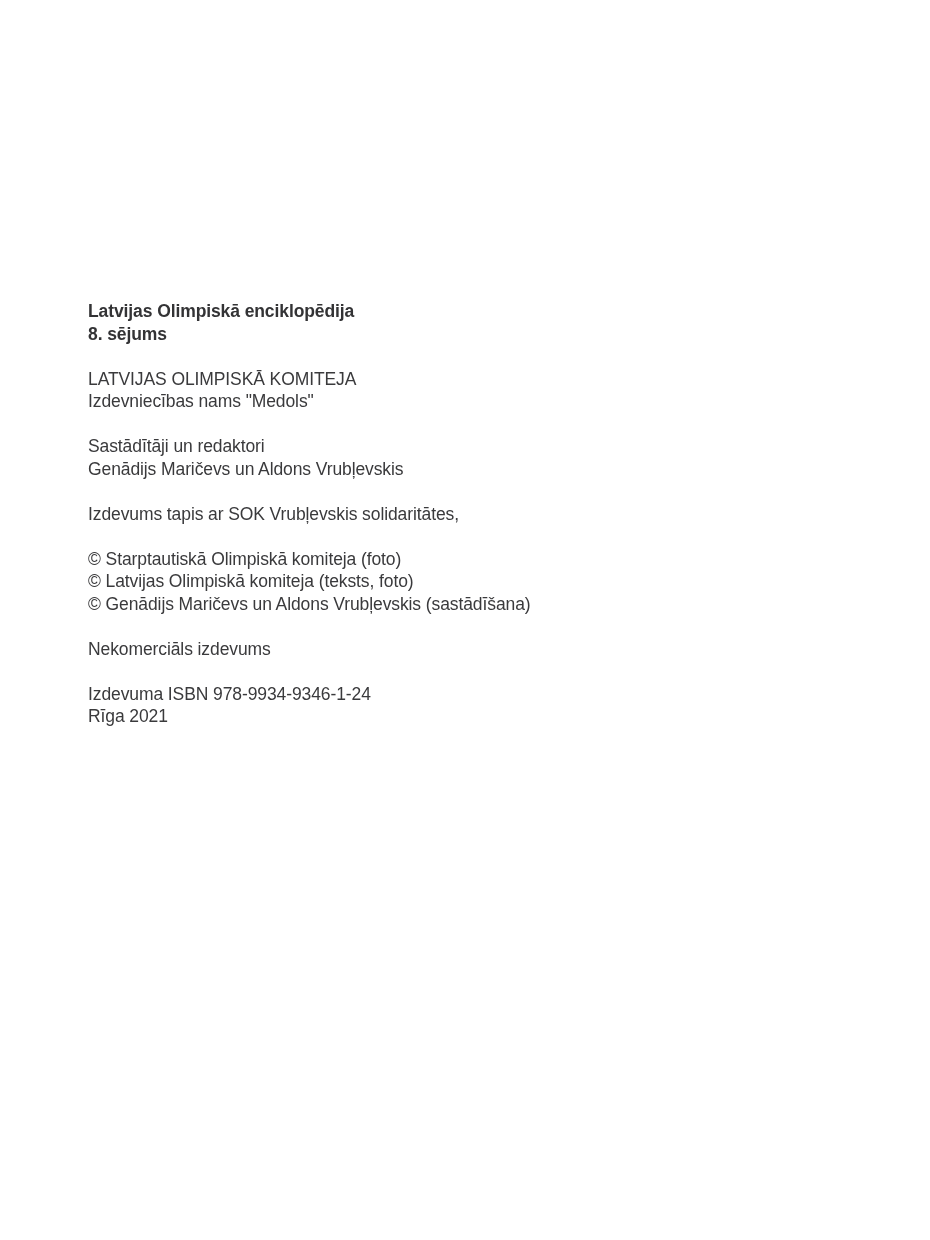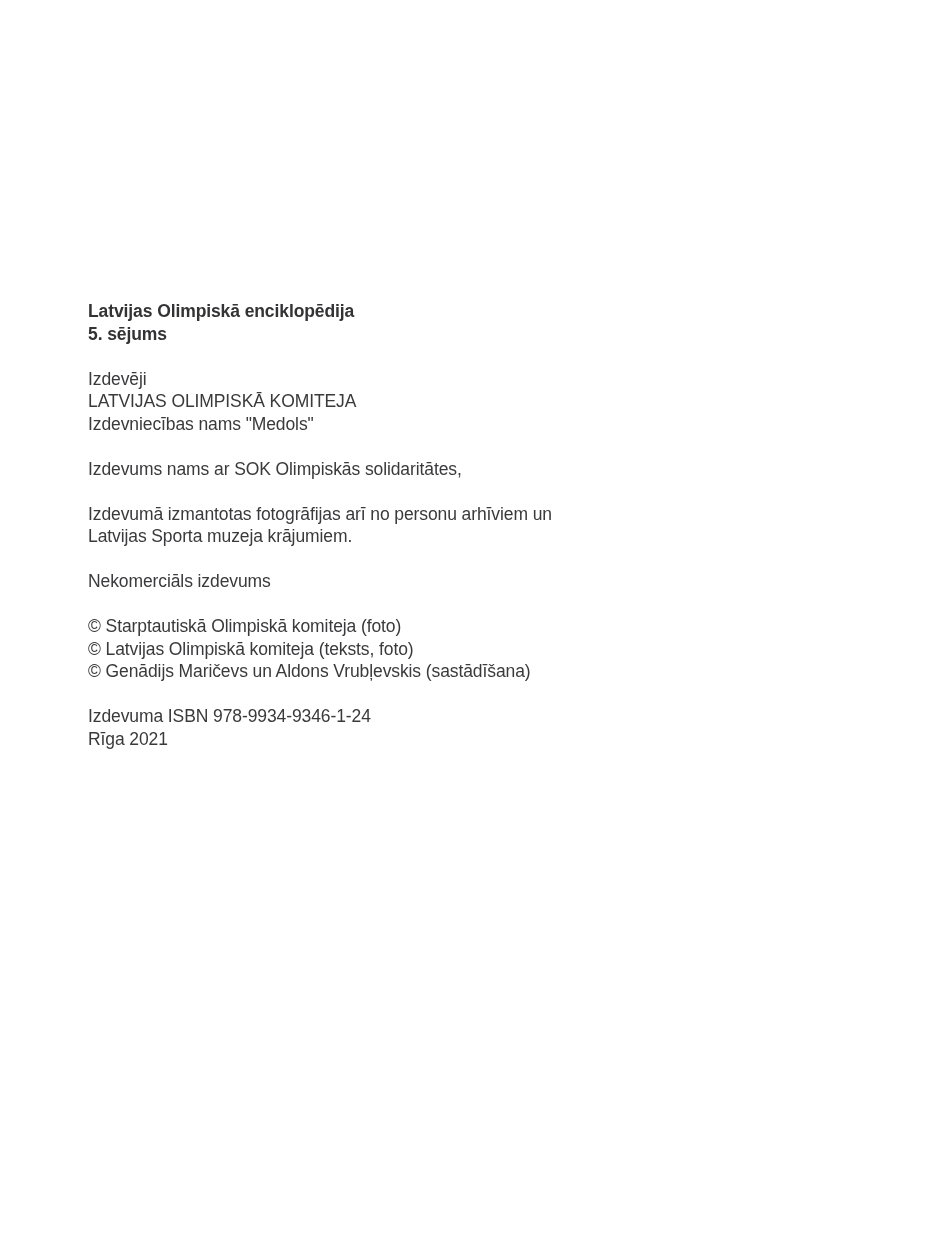--- a/index.html
+++ b/index.html
@@ -33,48 +33,47 @@
     color: #333335;
   }
 </style>
 </head>
 <body>
 
 <div class="page">
 
   <div class="block title-block">
     <div class="line">Latvijas Olimpiskā enciklopēdija</div>
-    <div class="line">5. sējums</div>
+    <div class="line">8. sējums</div>
   </div>
 
   <div class="block">
-    <div class="line">Izdevēji</div>
     <div class="line">LATVIJAS OLIMPISKĀ KOMITEJA</div>
     <div class="line">Izdevniecības nams "Medols"</div>
   </div>
 
+  <div class="block">
+    <div class="line">Sastādītāji un redaktori</div>
+    <div class="line">Genādijs Maričevs un Aldons Vrubļevskis</div>
+  </div>
 
 
   <div class="block">
-    <div class="line">Izdevums nams ar SOK Olimpiskās solidaritātes,</div>
+    <div class="line">Izdevums tapis ar SOK Vrubļevskis solidaritātes,</div>
   </div>
 
-  <div class="block">
-    <div class="line">Izdevumā izmantotas fotogrāfijas arī no personu arhīviem un</div>
-    <div class="line">Latvijas Sporta muzeja krājumiem.</div>
-  </div>
-
-  <div class="block">
-    <div class="line">Nekomerciāls izdevums</div>
-  </div>
 
   <div class="block">
     <div class="line">© Starptautiskā Olimpiskā komiteja (foto)</div>
     <div class="line">© Latvijas Olimpiskā komiteja (teksts, foto)</div>
     <div class="line">© Genādijs Maričevs un Aldons Vrubļevskis (sastādīšana)</div>
+  </div>
+
+  <div class="block">
+    <div class="line">Nekomerciāls izdevums</div>
   </div>
 
   <div class="block">
     <div class="line">Izdevuma ISBN 978-9934-9346-1-24</div>
     <div class="line">Rīga 2021</div>
   </div>
 
 </div>
 
 </body></html>

